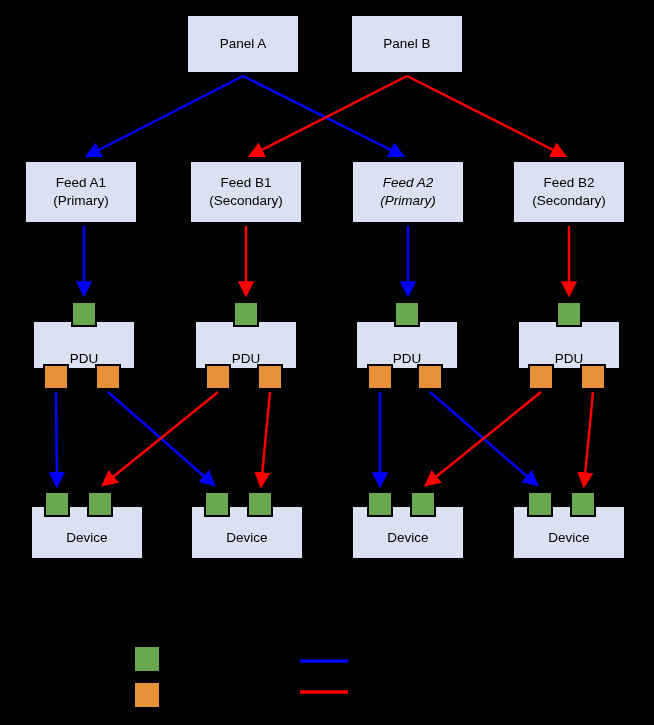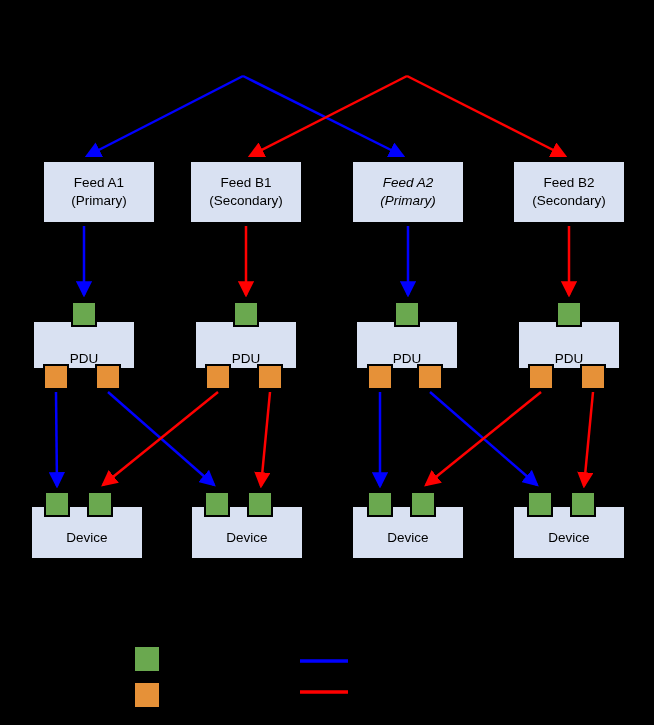--- a/index.html
+++ b/index.html
@@ -52,22 +52,28 @@
     z-index: 3;
   }
   .swatch.in  { background: var(--input-port, #6aa84f); }
   .swatch.out { background: var(--output-port, #e69138); }
 </style>
 </head>
 <body>
 
 <div class="stage">
 
+  <div class="node" style="left:186px; top:14px; width:114px; height:60px;">
+    <span>Panel A</span>
+  </div>
+  <div class="node" style="left:350px; top:14px; width:114px; height:60px;">
+    <span>Panel B</span>
+  </div>
 
-  <div class="node" style="left:42px; top:160px; width:114px; height:64px;">
+  <div class="node" style="left:24px; top:160px; width:114px; height:64px;">
     <span>Feed A1</span>
     <span>(Primary)</span>
   </div>
   <div class="node" style="left:189px; top:160px; width:114px; height:64px;">
     <span>Feed B1</span>
     <span>(Secondary)</span>
   </div>
   <div class="node" style="left:351px; top:160px; width:114px; height:64px;font-style:italic;">
     <span>Feed A2</span>
     <span>(Primary)</span>

